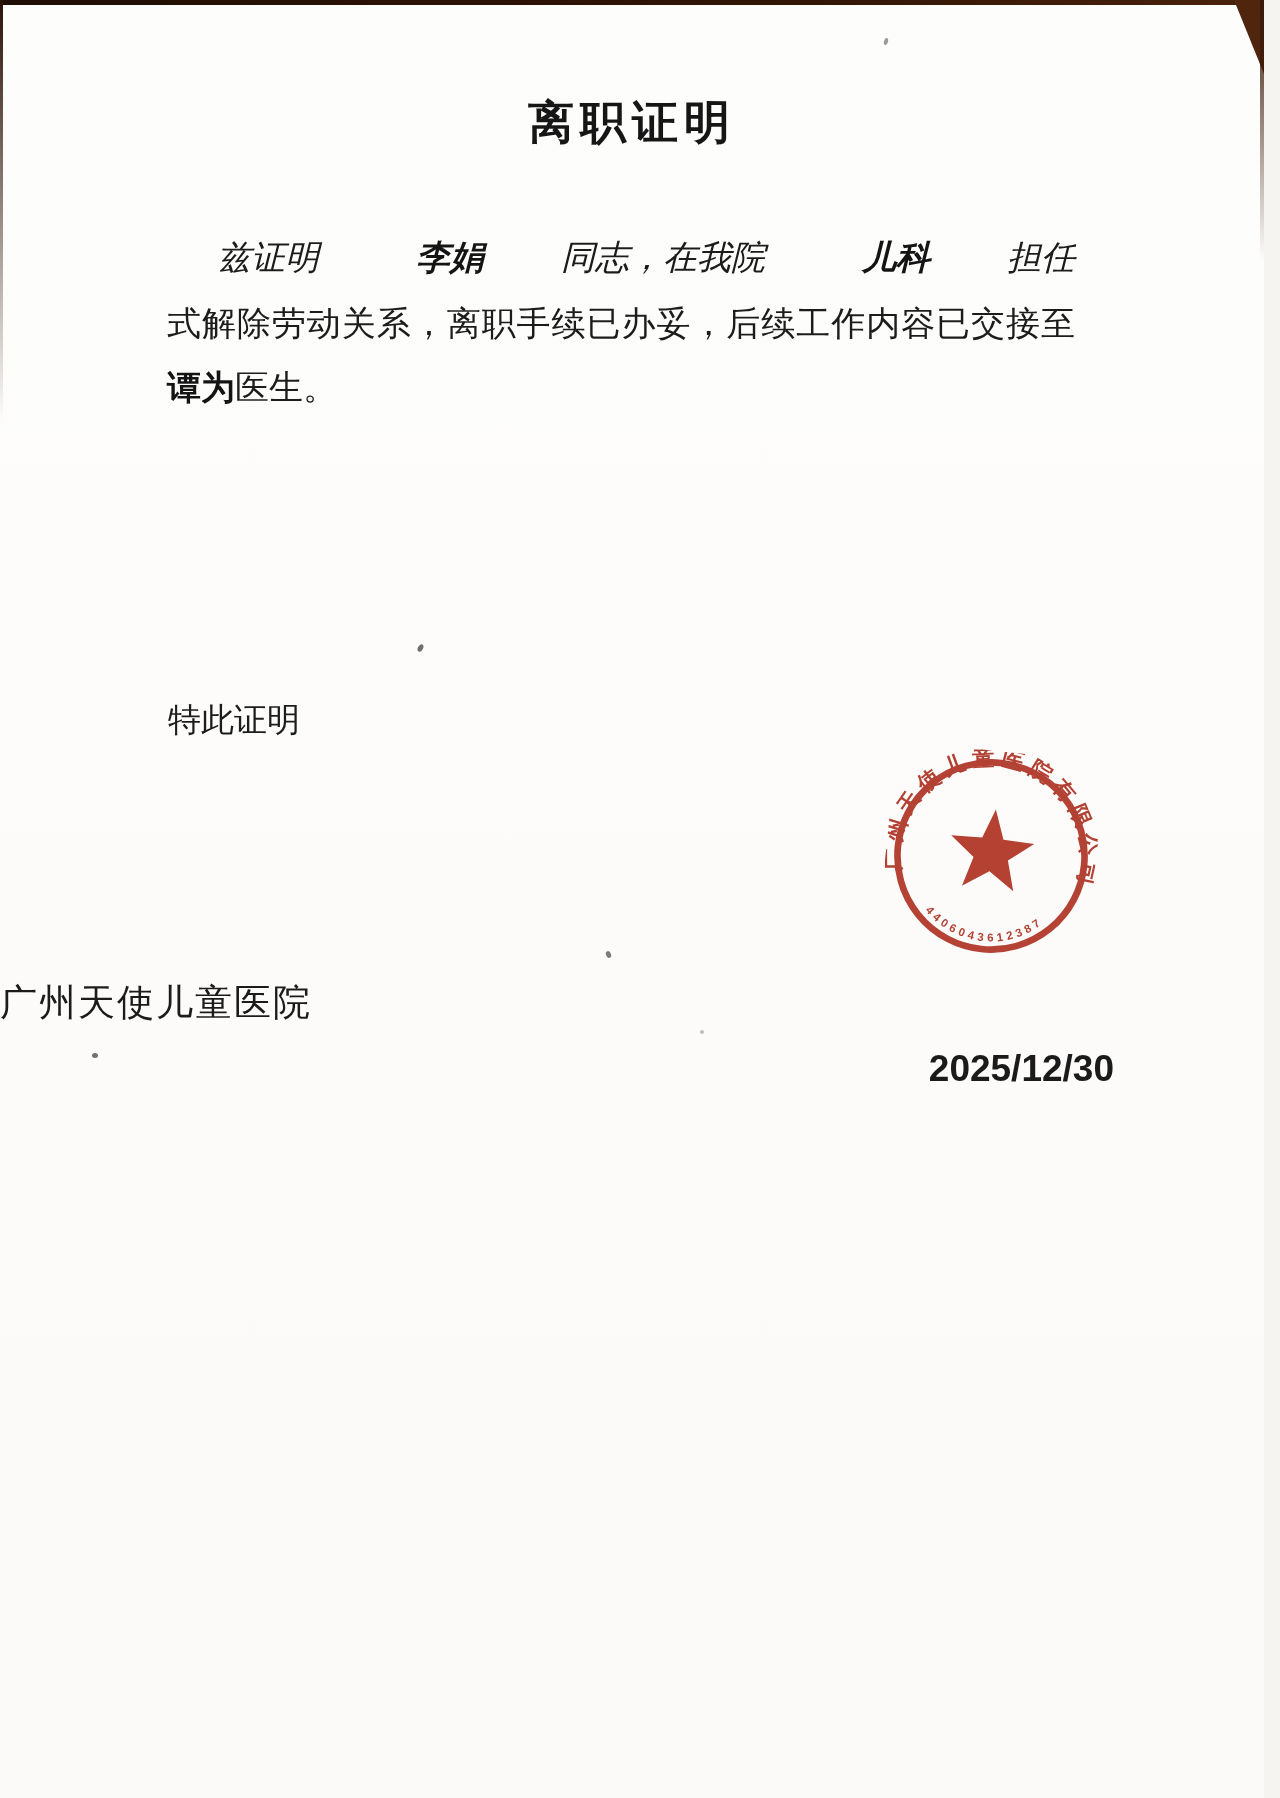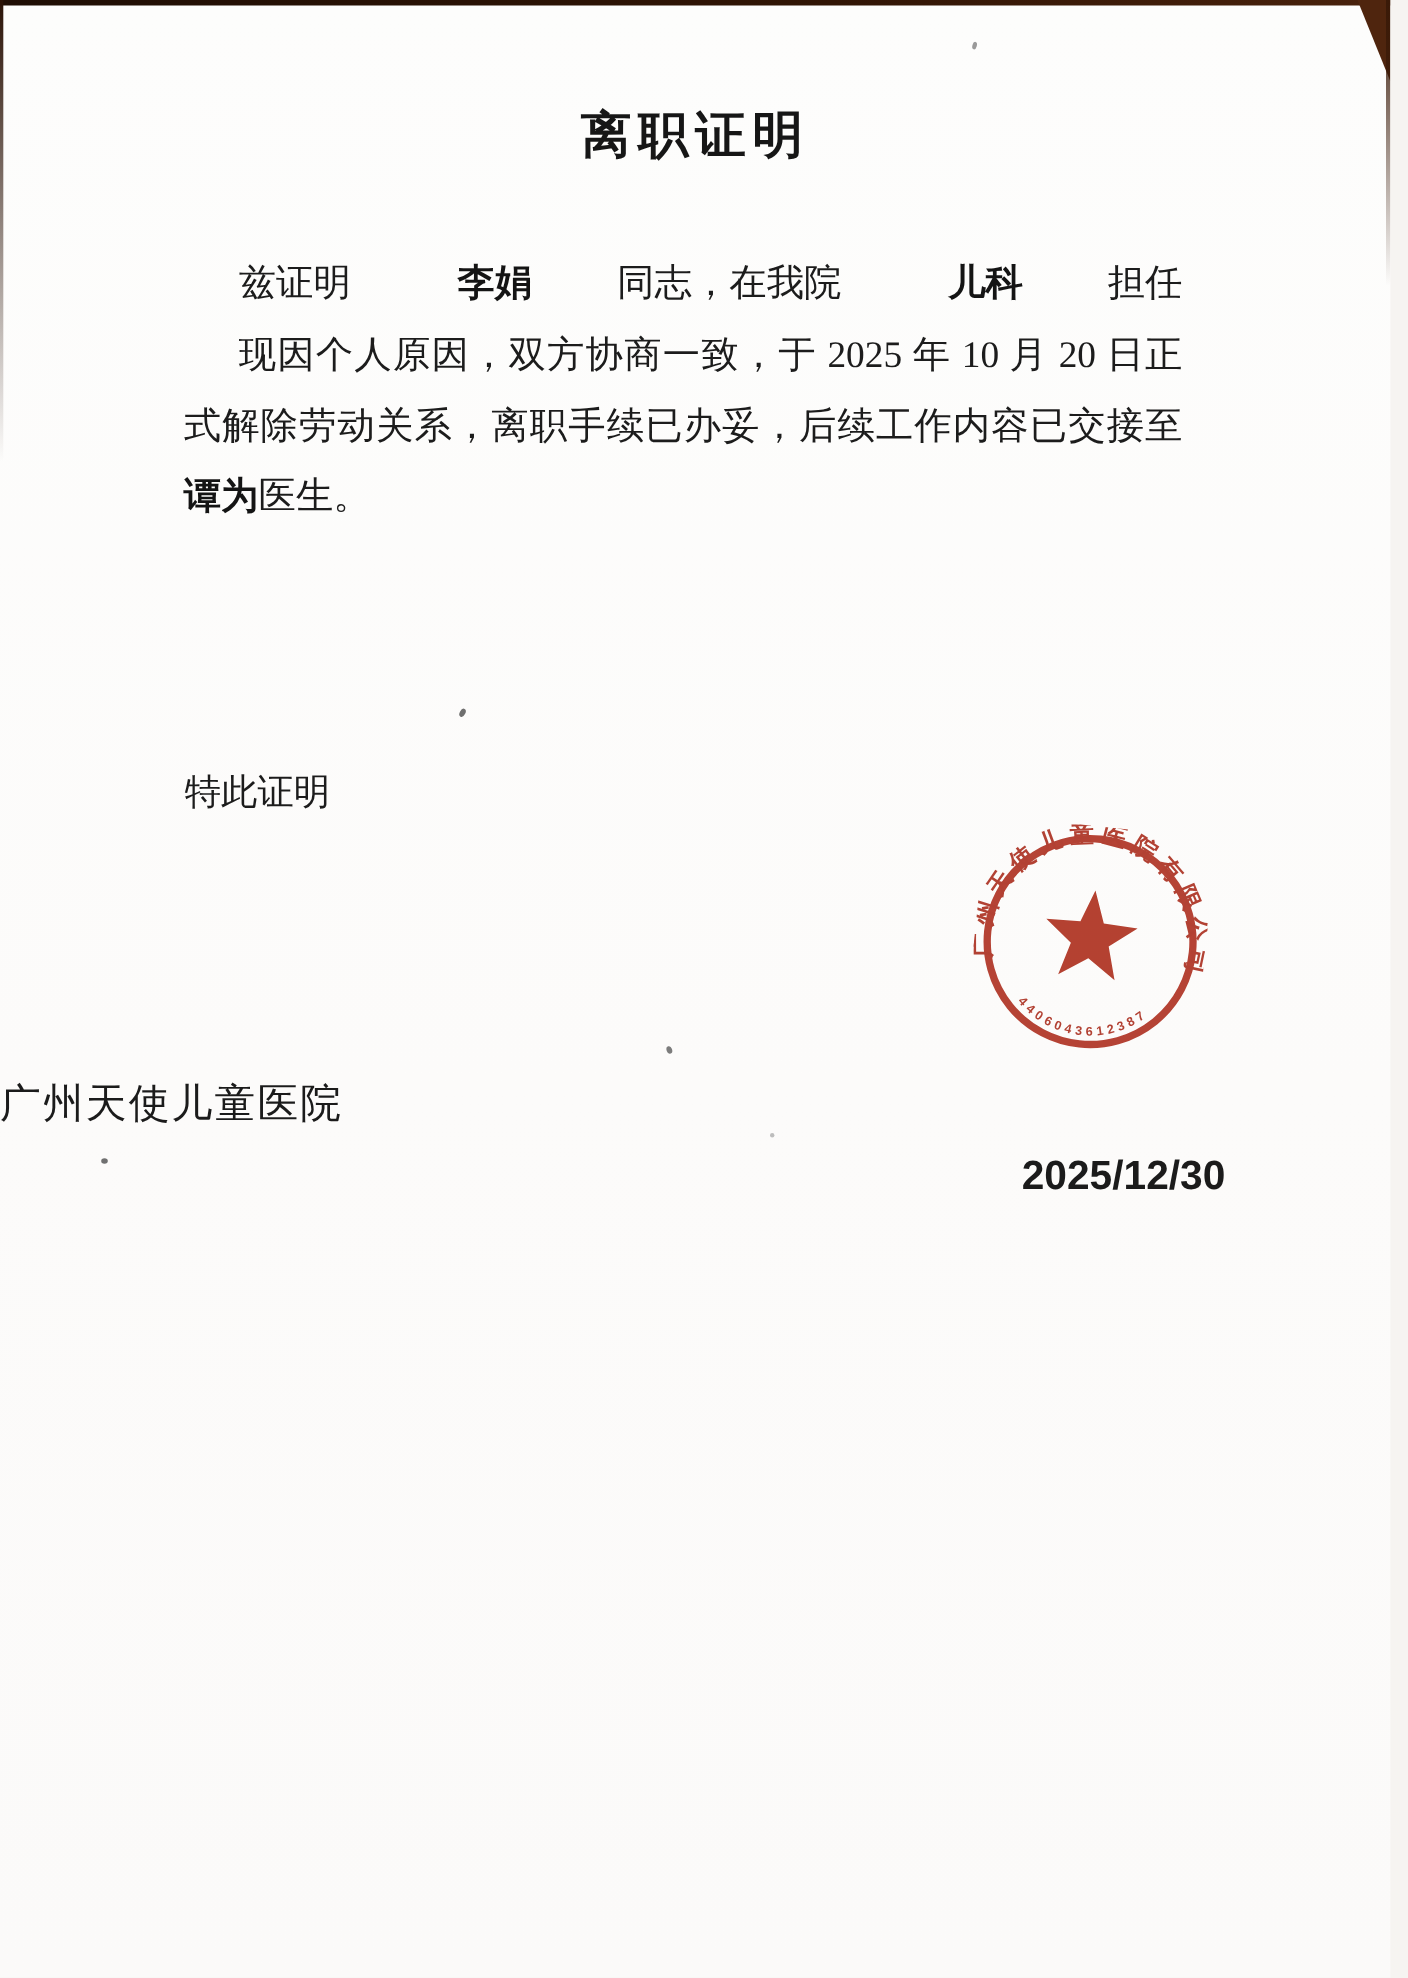--- a/index.html
+++ b/index.html
@@ -41,21 +41,21 @@
     font-size: 46px; font-weight: 700; letter-spacing: 6px;
     color: #161616;
   }
 
   .body-text {
     position: absolute; left: 167px; top: 226px; width: 908px;
     font-size: 34px; line-height: 64px; color: #1c1c1c;
   }
   .p1 {
     display: flex; justify-content: space-between; align-items: flex-start;
-    padding-left: 50px; margin: 0 0 2px 0;
+    padding-left: 50px; margin: 0 0 2px 0; font-style: italic;
   }
   .p1 .filled { font-weight: 700; color: #141414; margin-left: 20px; }
   .p2-line { text-align: justify; text-align-last: justify; margin: 0; }
   .p2-line.indent { text-indent: 50px; }
   .p2-line.last { text-align: center; text-align-last: left; }
   .p2-line.last .filled { font-weight: 700; color: #141414; }
 
   .closing {
     position: absolute; left: 168px; top: 698px;
     font-size: 33px; color: #1c1c1c;
@@ -101,21 +101,20 @@
   <div class="title">离职证明</div>
 
   <div class="body-text">
     <p class="p1">
       <span>兹证明</span>
       <span class="filled">李娟</span>
       <span>同志，在我院</span>
       <span class="filled">儿科</span>
       <span>担任</span>
     </p>
-    <p class="p2-line indent">现因个人原因，双方协商一致，于 2025 年 10 月 20 日正</p>
     <p class="p2-line">式解除劳动关系，离职手续已办妥，后续工作内容已交接至</p>
     <p class="p2-line last"><span class="filled">谭为</span><span>医生。</span></p>
   </div>
 
   <div class="closing">特此证明</div>
 
   <svg class="stamp" viewBox="0 0 220 220" xmlns="http://www.w3.org/2000/svg">
     <circle cx="110" cy="110" r="98" fill="none" stroke="#b03627" stroke-width="7"></circle>
     <path id="sealArcTop" d="M 22,146 A 95,95 0 1 1 198,146" fill="none"></path>
     <path id="sealArcBottom" d="M 36,160 A 89,89 0 0 0 184,160" fill="none"></path>

